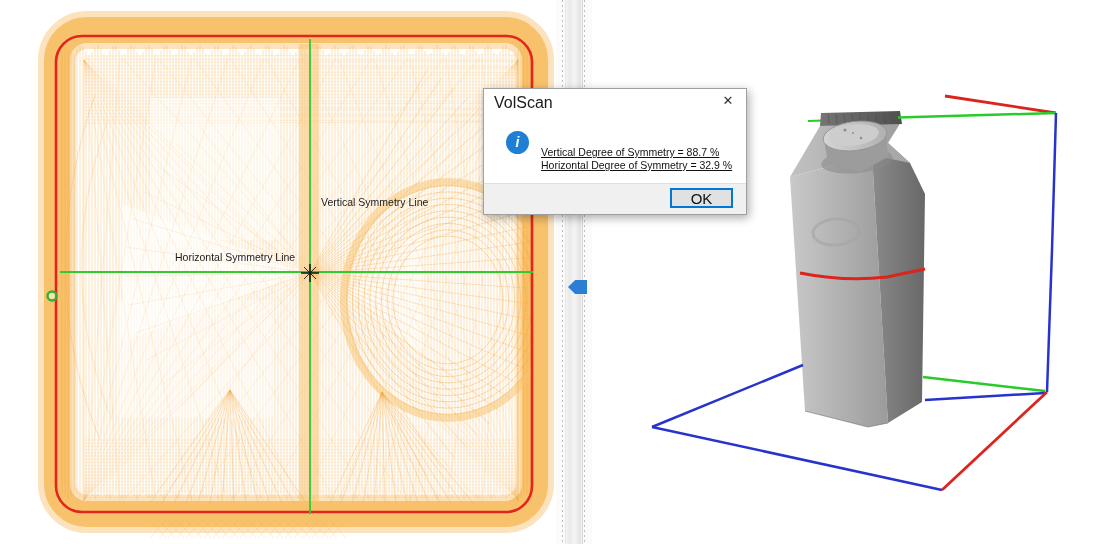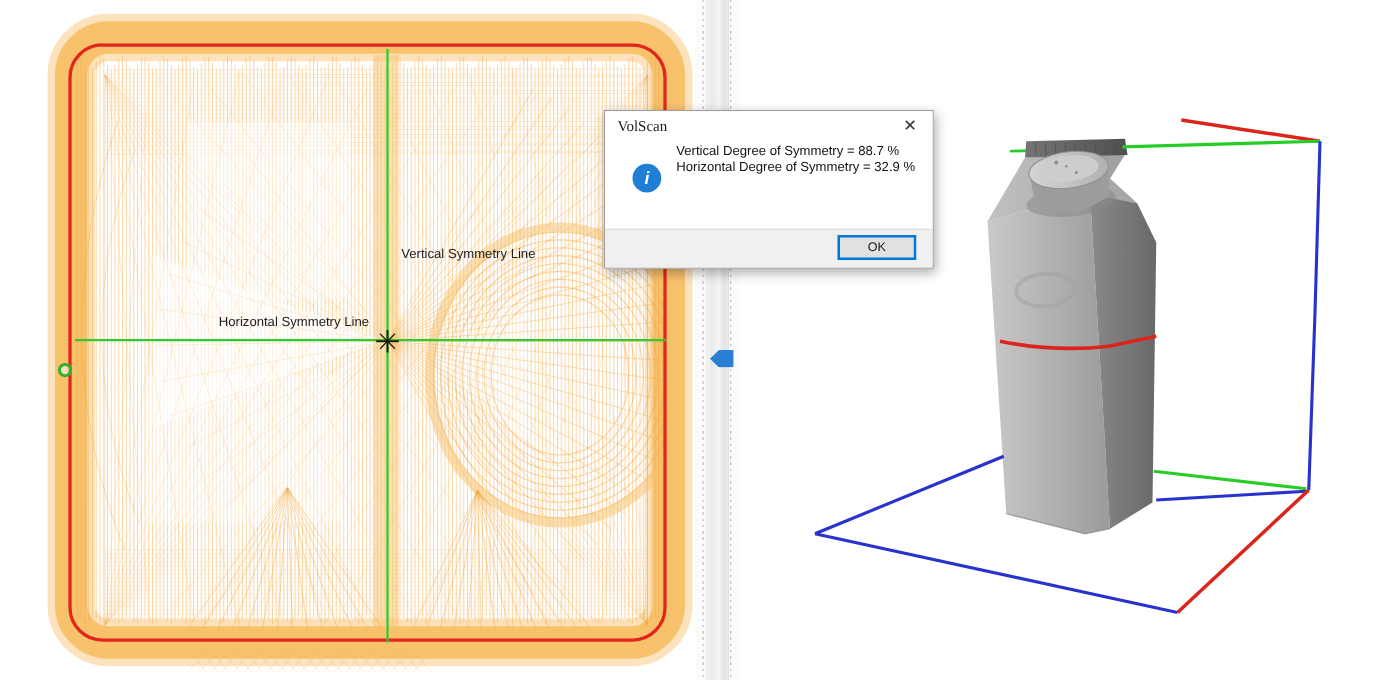--- a/index.html
+++ b/index.html
@@ -18,30 +18,30 @@
   .sp-col{position:absolute;left:9px;top:0;bottom:0;width:16px;
     background:linear-gradient(to right,#f5f5f5,#e9e9e9 20%,#f4f4f4 55%,#e2e2e2 90%,#f7f7f7);
     border-left:1px solid #e8e8e8;border-right:1px solid #d8d8d8;}
   .sp-handle{position:absolute;left:12px;top:280px;width:19px;height:14px;background:#2a7fd4;
     clip-path:polygon(0 50%,38% 0,100% 0,100% 100%,38% 100%);cursor:pointer;}
 
   
   .dialog{position:absolute;left:483px;top:88px;width:262px;height:125px;background:#ffffff;
     border:1px solid #9f9f9f;box-shadow:2px 3px 9px rgba(0,0,0,.32);z-index:10;}
   .dlg-titlebar{position:absolute;left:0;top:0;right:0;height:22px;background:#ffffff;}
-  .dlg-title{position:absolute;left:10px;top:5px;font-size:12px;color:#1a1a1a;font-family:Liberation Serif, serif;}
+  .dlg-title{position:absolute;left:10px;top:5px;font-size:16px;color:#1a1a1a;}
   .dlg-close{position:absolute;right:9px;top:3px;width:18px;height:18px;line-height:18px;text-align:center;
     font-size:13px;color:#333;cursor:pointer;}
   .dlg-body{position:absolute;left:0;top:22px;right:0;height:73px;background:#fff;}
   .info-icon{position:absolute;left:22px;top:20px;width:23px;height:23px;border-radius:50%;
     background:#1e7fd4;color:#fff;text-align:center;line-height:23px;font-size:14px;font-weight:bold;font-style:italic;}
-  .dlg-text{position:absolute;left:57px;top:4px;font-size:10.5px;line-height:13px;color:#121212;white-space:nowrap;}
+  .dlg-text{position:absolute;left:57px;top:35px;font-size:10.5px;line-height:13px;color:#121212;white-space:nowrap;text-decoration:underline;}
   .dlg-footer{position:absolute;left:0;right:0;bottom:0;height:30px;background:#f0f0f0;border-top:1px solid #dfdfdf;}
   .ok-btn{position:absolute;right:13px;top:4px;width:63px;height:20px;background:#e1e1e1;
-    border:2px solid #0078d7;font-size:10px;color:#111;font-family:"Liberation Sans",sans-serif;
+    border:2px solid #0078d7;font-size:15px;color:#111;font-family:"Liberation Sans",sans-serif;
     padding:0;line-height:15px;cursor:pointer;}
 </style>
 </head>
 <body>
 
 <div class="stage">
 
   <div class="left-panel">
     <svg id="scan-svg" width="556" height="544" viewBox="0 0 556 544">
       <g id="scan-decor">

